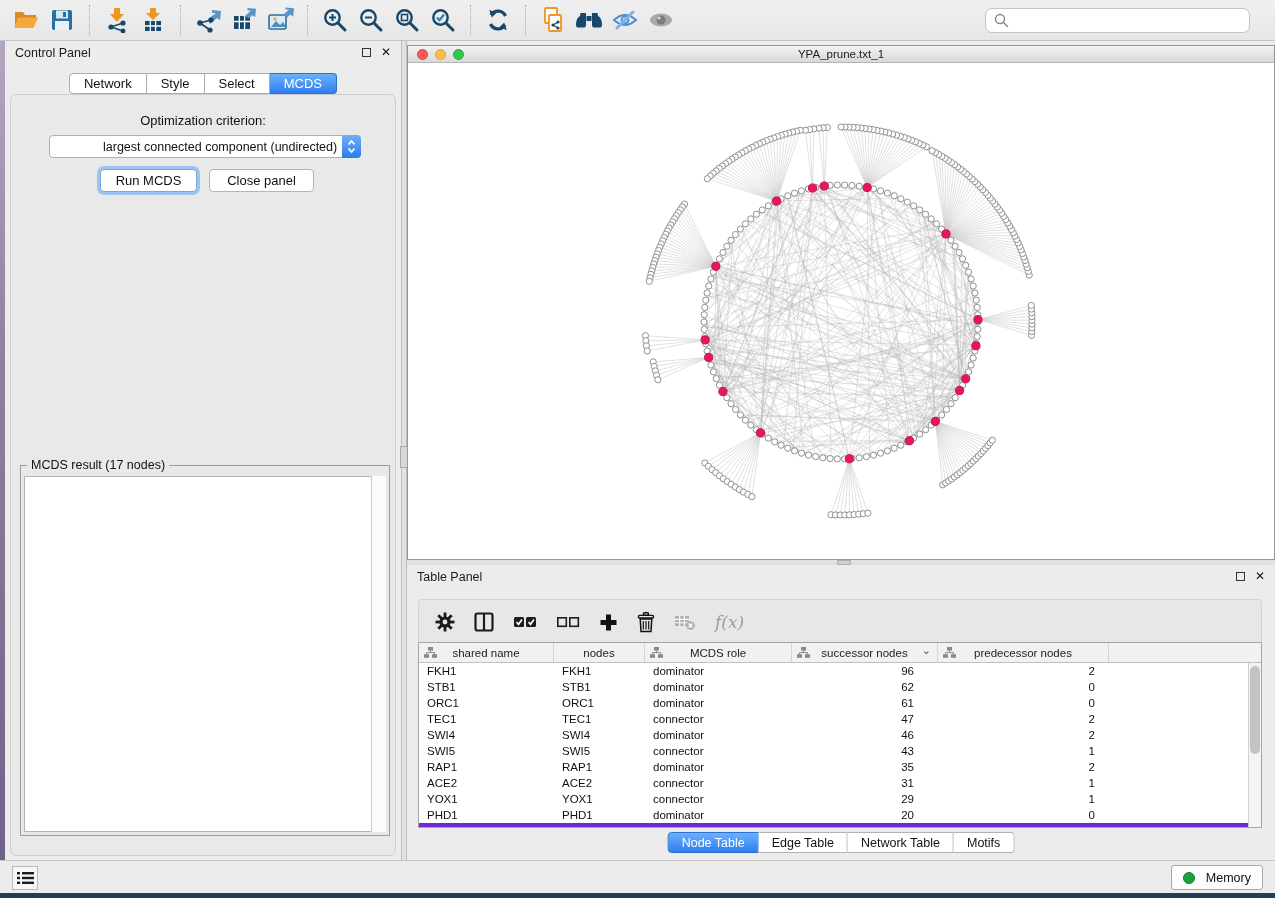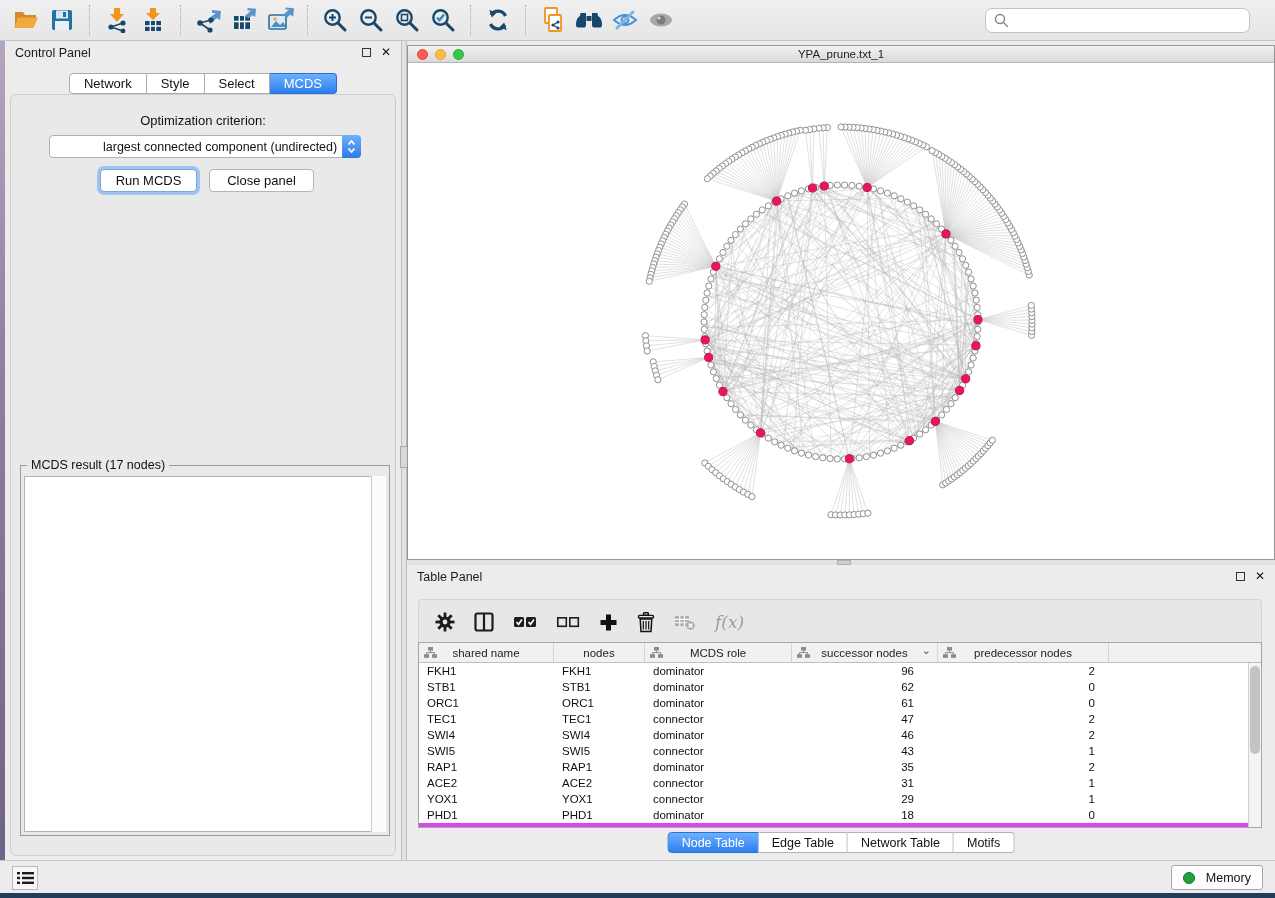--- a/index.html
+++ b/index.html
@@ -85,21 +85,21 @@
   .tl.green { left:45px; background:#34c84a; border:1px solid #28a73b; }
   .net-title { position:absolute; left:0; right:0; top:2px; text-align:center; font-size:11.5px; color:#222; }
   .net-canvas { display:block; width:866px; height:496px; background:#fff; }
 
   
   .table-panel { position:absolute; left:407px; top:565px; width:868px; height:295px; background:#ececec; }
   .tp-toolbar { position:absolute; left:11px; right:13px; top:26px; height:46px; background:#e7e7e7;
     border:1px solid #d2d2d2; border-radius:4px; display:flex; align-items:center; gap:19px; padding-left:16px;margin-top:8px; }
   .tp-tool { display:flex; align-items:center; justify-content:center; }
   .fx-label { font-family:"DejaVu Serif","Liberation Serif",serif; font-style:italic; font-size:17px; color:#9b9b9b; }
-  .tp-table { position:absolute; left:11px; right:13px; top:77px; height:186px; background:#d946ef;
+  .tp-table { position:absolute; left:11px; right:13px; top:77px; height:186px; background:#6d28d9;
     border:1px solid #a6a6a6; overflow:hidden; }
   .thead { display:flex; height:20px; background:#f1f1f1; border-bottom:1px solid #c0c0c0; }
   .th { position:relative; display:flex; align-items:center; justify-content:center;
     font-size:11.5px; color:#222; border-right:1px solid #d4d4d4; }
   .th:nth-child(1){ width:135px; } .th:nth-child(2){ width:91px; } .th:nth-child(3){ width:147px; }
   .th:nth-child(4){ width:146px; } .th:nth-child(5){ width:171px; } .th:nth-child(6){ flex:1; border-right:none; }
   .th .tree-icon { position:absolute; left:5px; top:4px; }
   .th:nth-child(2) .tree-icon, .th:nth-child(6) .tree-icon { display:none; }
   .th .sort-caret { display:none; position:absolute; right:6px; top:1px; font-size:11px; color:#555; }
   .th:nth-child(4) .sort-caret { display:block; }
@@ -1399,21 +1399,21 @@
           <div class="td1">YOX1</div>
           <div class="td2">YOX1</div>
           <div class="td3">connector</div>
           <div class="td4">29</div>
           <div class="td5">1</div>
         </div>
           <div class="trow">
           <div class="td1">PHD1</div>
           <div class="td2">PHD1</div>
           <div class="td3">dominator</div>
-          <div class="td4">18</div>
+          <div class="td4">20</div>
           <div class="td5">0</div>
         </div>
         </div>
       <div class="vscroll">
           <div class="vthumb"></div>
         </div>
     </div>
     <div class="tp-tabs">
 
     <div class="tp-tab active">

